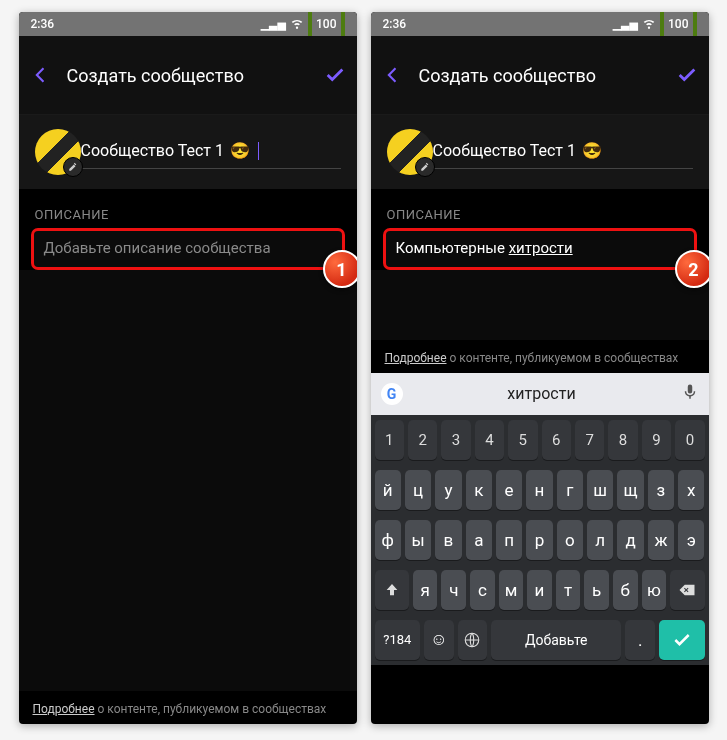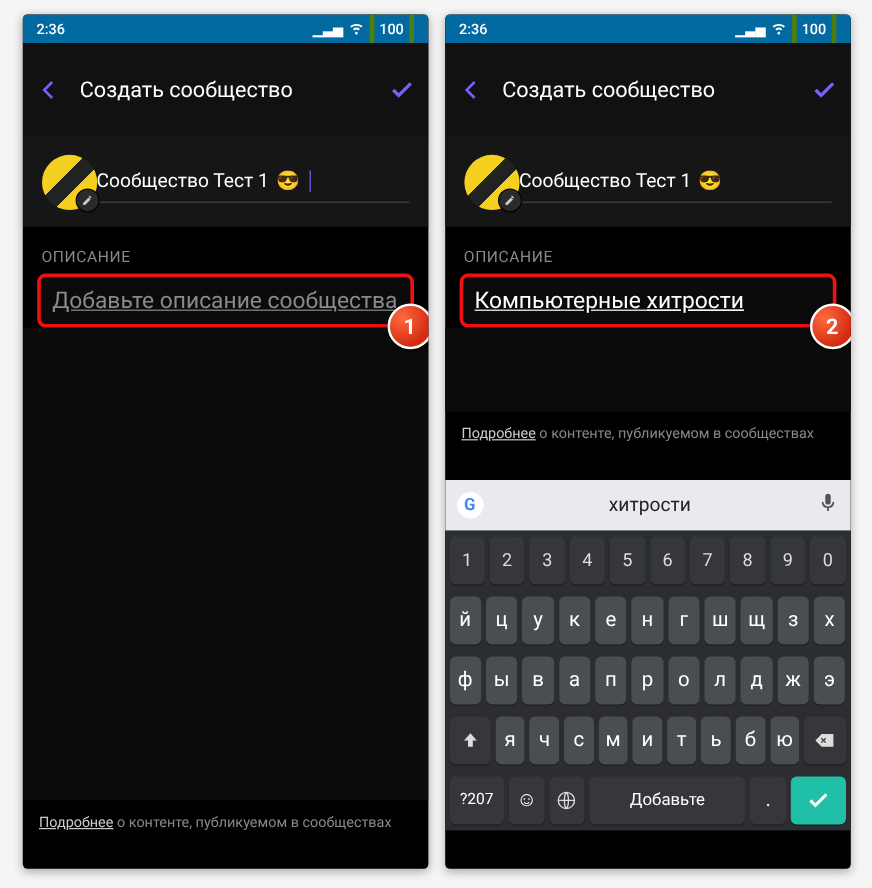--- a/index.html
+++ b/index.html
@@ -17,21 +17,21 @@
     background: #000;
     border-radius: 4px;
     overflow: hidden;
     position: relative;
     display: flex;
     flex-direction: column;
     box-shadow: 0 2px 8px rgba(0,0,0,0.3);
   }
   .statusbar {
     height: 24px;
-    background: #0369a1;
+    background: #737373;
     display: flex;
     align-items: center;
     justify-content: space-between;
     padding: 0 12px;
     color: #fff;
     font-size: 12px;
     font-weight: 500;
   }
   .status-icons { display:flex; align-items:center; gap:4px; font-size:11px; }
   .battery-pill {
@@ -84,38 +84,37 @@
   .cursor{display:inline-block;width:1px;height:18px;background:#7c5cff;margin-left:2px;}
   .section-label{
     color:#888; font-size:13px; letter-spacing:0.5px;
     padding:18px 16px 6px;
   }
   .desc-wrap{ padding:0 12px; position:relative; }
   .desc-input{
     border:3px solid #e11;
     border-radius:7px;
     padding:8px 10px;
-    color:#fff; font-size:19px;
+    color:#fff; font-size:15px;
     min-height:20px;
     background:#0b0b0b;
-    text-decoration:underline;
   }
   .desc-input.placeholder{ color:#8a8a8a; }
   .badge{
     position:absolute; right:-4px; bottom:-18px;
     width:34px;height:34px;border-radius:50%;
     background: radial-gradient(circle at 30% 30%, #ff6a3d, #d42a12 70%);
     border:2px solid #fff;
     display:flex;align-items:center;justify-content:center;
     color:#fff;font-weight:700;font-size:18px;
     box-shadow:0 2px 4px rgba(0,0,0,0.5);
   }
   .content-fill{ flex:1; background:#0b0b0b; }
   .footer-note{
-    font-size:12px; color:#888; padding:10px 14px 30px; line-height:1.4;
+    font-size:12px; color:#888; padding:10px 14px 6px; line-height:1.4;
   }
   .footer-note .u{ text-decoration: underline; color:#ccc; }
   .underline-word{ text-decoration: underline; }
 
   
   .kbd{ background:#2b2d30; color:#fff; }
   .suggest{
     height:42px; background:#e9eaee; display:flex; align-items:center;
     padding:0 10px; gap:10px; color:#333;
   }
@@ -328,21 +327,21 @@
         <div class="key">ь</div>
         <div class="key">б</div>
         <div class="key">ю</div>
         <div class="key dark wide">
           <svg width="18" height="18" viewBox="0 0 24 24" fill="#ddd">
             <path d="M22 5H9l-7 7 7 7h13V5zm-9 10l-2-2-2 2-1-1 2-2-2-2 1-1 2 2 2-2 1 1-2 2 2 2-1 1z"></path>
           </svg>
         </div>
       </div>
     <div class="krow">
-      <div class="key dark" style="flex:1.4;font-size:13px">?207</div>
+      <div class="key dark" style="flex:1.4;font-size:13px">?184</div>
       <div class="key dark" style="flex:0.9">☺</div>
       <div class="key dark" style="flex:0.9">
         <svg width="18" height="18" viewBox="0 0 24 24" fill="none" stroke="#ddd" stroke-width="1.5">
             <circle cx="12" cy="12" r="9"></circle>
             <path d="M3 12h18M12 3c3 3 3 15 0 18M12 3c-3 3-3 15 0 18"></path>
           </svg>
       </div>
       <div class="key dark space">Добавьте</div>
       <div class="key dark" style="flex:0.9">.</div>
       <div class="key accent" style="flex:1.4">

